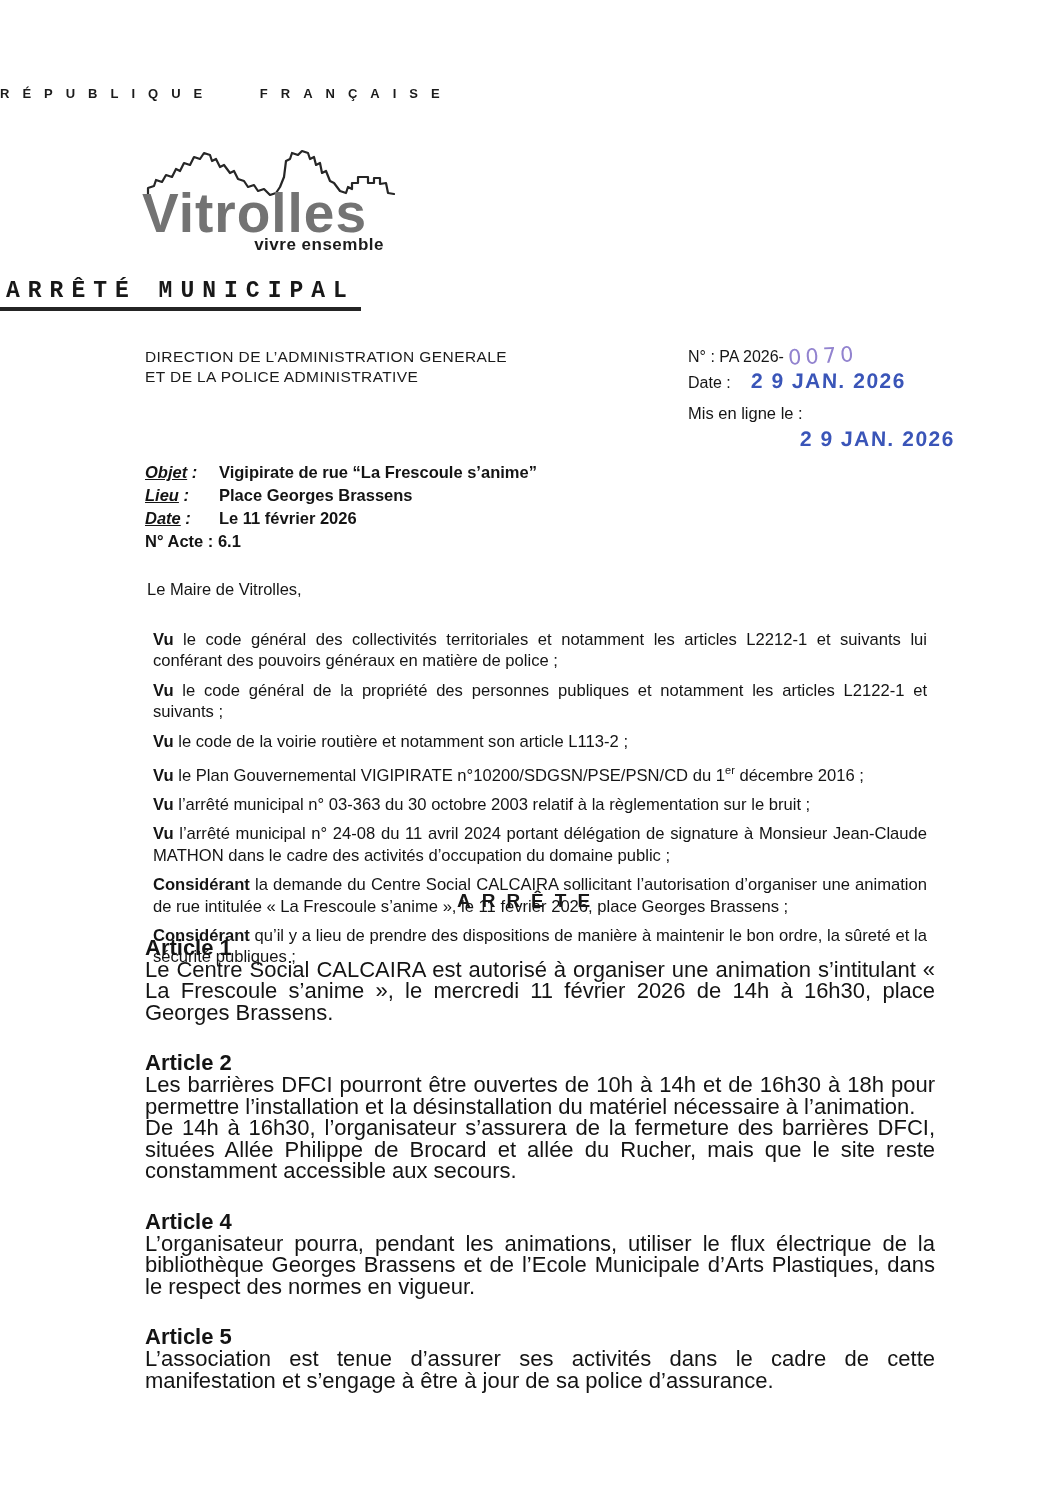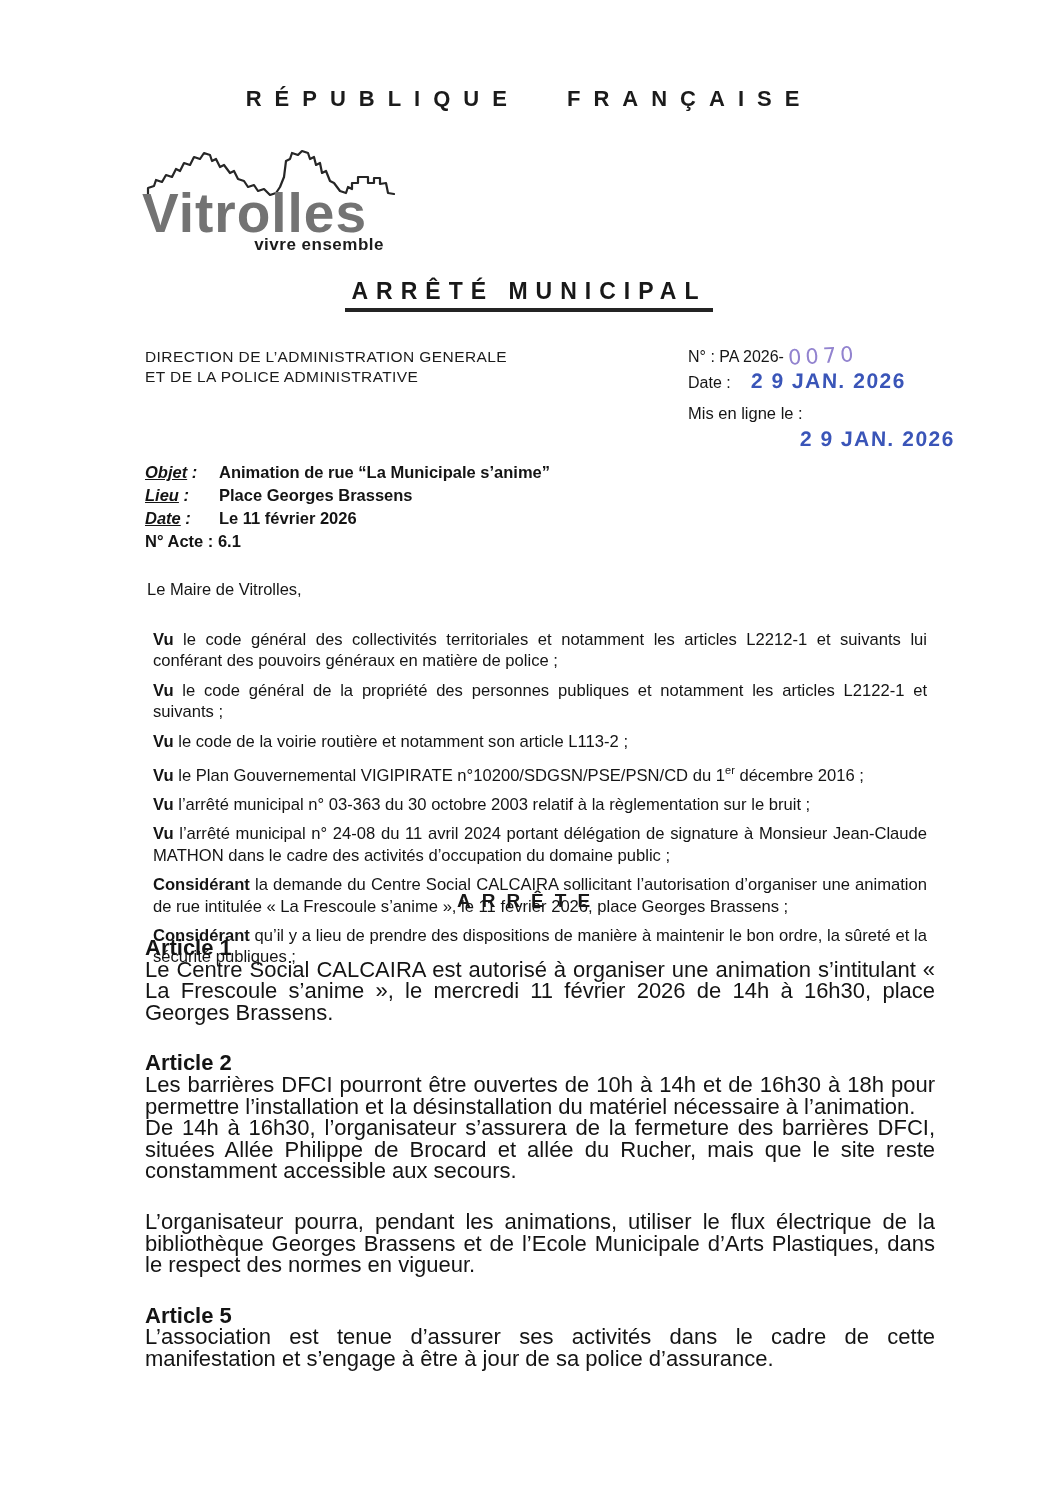--- a/index.html
+++ b/index.html
@@ -7,39 +7,38 @@
     position:relative;
     width:1058px;height:1496px;
     background:#ffffff;
     font-family:"Liberation Sans", sans-serif;
     color:#161616;
     overflow:hidden;
   }
   
   .republique{
     position:absolute;top:86px;left:0;width:100%;
-    text-align:center;
-    font-size:22px;font-weight:700;
+    font-size:13px;font-weight:700;
     letter-spacing:13px;word-spacing:28px;
     color:#1b1b1b;
   }
   
   .logo{position:absolute;left:142px;top:148px;width:260px;}
   .logo-skyline{display:block;margin-left:4px;}
   .logo-name{
     font-size:55px;font-weight:700;color:#737373;
     letter-spacing:1px;line-height:1;margin-top:-20px;
   }
   .logo-tagline{
     font-size:17px;color:#1b1b1b;font-weight:700;
     text-align:right;margin-top:-6px;padding-right:18px;
     letter-spacing:0.5px;
   }
   
-  .doc-title-wrap{position:absolute;top:278px;left:0;width:100%;text-align:center;}
+  .doc-title-wrap{position:absolute;top:278px;left:0;width:100%;text-align:left;font-family:Liberation Mono, monospace;}
   .doc-title{
     display:inline-block;
     font-size:23px;font-weight:700;letter-spacing:8px;
     border-bottom:4px solid #242424;
     padding:0 6px 3px 6px;
     color:#181818;
   }
   
   .direction{
     position:absolute;left:145px;top:347px;width:430px;
@@ -139,21 +138,21 @@
     </div>
     <div class="meta-online">Mis en ligne le :</div>
     <div class="meta-online-stamp">
       <span class="stamp">2 9 JAN. 2026</span>
     </div>
   </div>
 
   <div class="subject">
     <div class="srow">
       <span class="slabelwrap"><span class="u">Objet</span><span> :</span></span>
-      <span>Animation de rue “La Municipale s’anime”</span>
+      <span>Vigipirate de rue “La Frescoule s’anime”</span>
     </div>
     <div class="srow">
       <span class="slabelwrap"><span class="u">Lieu</span><span> :</span></span>
       <span>Place Georges Brassens</span>
     </div>
     <div class="srow">
       <span class="slabelwrap"><span class="u">Date</span><span> :</span></span>
       <span>Le 11 février 2026</span>
     </div>
     <div class="srow">
@@ -182,20 +181,21 @@
     <div class="article">
       <p class="article-title">Article 1</p>
       <p>Le Centre Social CALCAIRA  est autorisé à organiser une animation s’intitulant « La Frescoule s’anime », le mercredi 11 février 2026 de 14h à 16h30, place Georges Brassens.</p>
     </div>
     <div class="article">
       <p class="article-title">Article 2</p>
       <p>Les barrières DFCI  pourront être ouvertes de 10h à 14h et de 16h30 à 18h pour permettre l’installation et la désinstallation du matériel nécessaire à l’animation.</p>
       <p>De 14h à 16h30, l’organisateur s’assurera de la fermeture des barrières DFCI, situées Allée Philippe de Brocard et allée du Rucher, mais que le site reste constamment accessible aux secours.</p>
     </div>
     <div class="article">
+      <p class="article-title">Article 4</p>
       <p>L’organisateur pourra, pendant les animations, utiliser le flux électrique de la bibliothèque Georges Brassens et de l’Ecole Municipale d’Arts Plastiques, dans le respect des normes en vigueur.</p>
     </div>
     <div class="article">
       <p class="article-title">Article 5</p>
       <p>L’association est tenue d’assurer ses activités dans le cadre de cette manifestation et s’engage à être à jour de sa police d’assurance.</p>
     </div>
   </div>
 
 
 </div>

